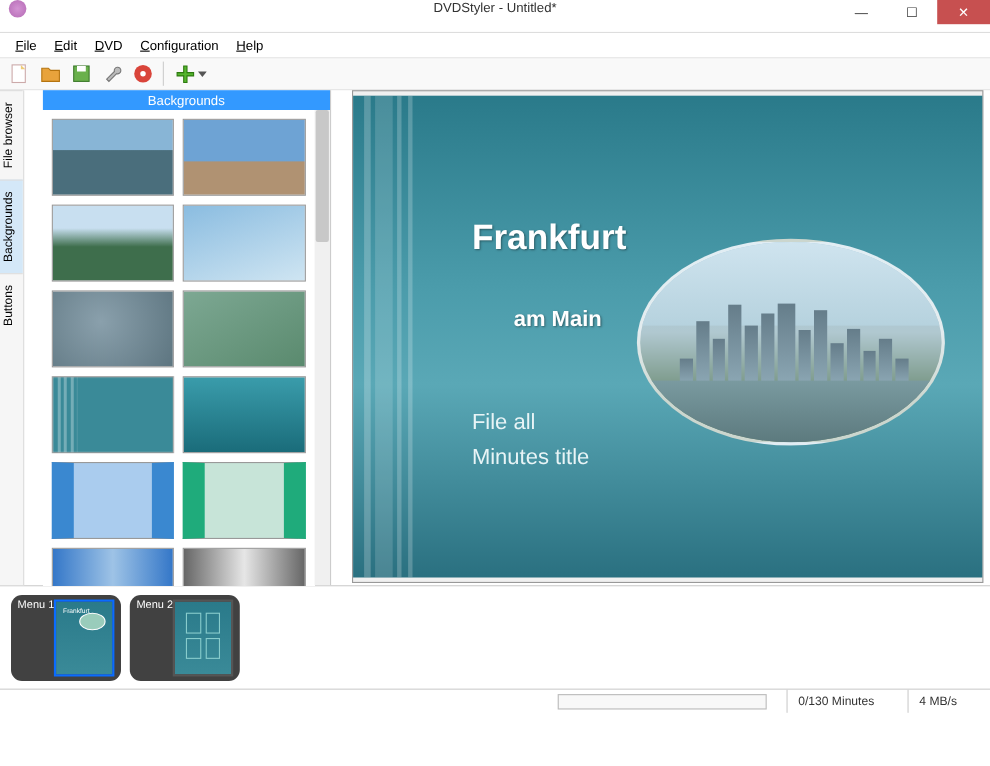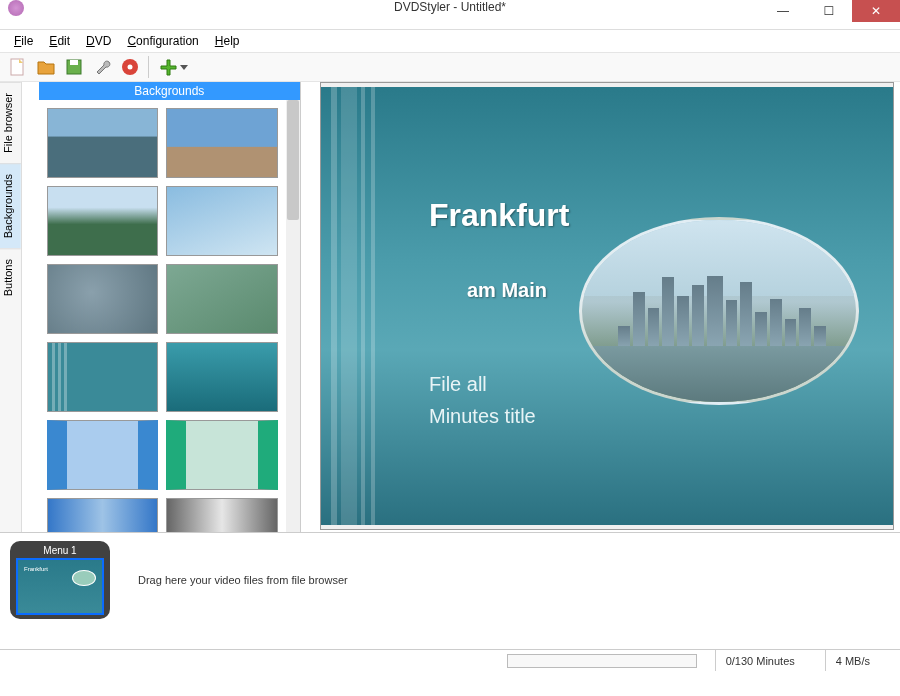--- a/index.html
+++ b/index.html
@@ -47,27 +47,27 @@
 .dvd-subtitle { position: absolute; left: 146px; top: 148px; color: #fff; font-weight: bold; font-size: 20px; text-shadow: 1px 1px 2px rgba(0,0,0,0.4); margin-top: 44px;}
 .dvd-play { position: absolute; left: 108px; top: 286px; color: #e8f4f6; font-size: 20px; }
 .dvd-select { position: absolute; left: 108px; top: 318px; color: #e8f4f6; font-size: 20px; }
 .oval { position: absolute; right: 34px; top: 130px; width: 280px; height: 188px; border-radius: 50%; border: 3px solid rgba(255,255,255,0.65); overflow: hidden; background: linear-gradient(to bottom, #a8ccde 0%, #b0c8d0 45%, #6b8a72 80%); }
 .sky { position: absolute; top: 0; left: 0; right: 0; height: 42%; background: linear-gradient(#cfe4ef,#b6d2de); }
 .buildings { position: absolute; bottom: 54px; left: 36px; right: 30px; height: 72px; display: flex; align-items: flex-end; gap: 3px; }
 .bld { background: linear-gradient(#657d8a, #8ba6b3); width: 12px; }
 .water { position: absolute; bottom: 0; left: 0; right: 0; height: 56px; background: linear-gradient(#7a9aa0, #5c7a7e); }
 
 .timeline { height: 94px; background: #fff; border-top: 1px solid #ccc; display: flex; align-items: center; padding: 6px 10px; gap: 8px; }
-.menu-thumb { width: 100px; height: 78px; background: #414141; border-radius: 10px; padding: 4px 6px; color: #fff; font-size: 10px; display: flex; flex-direction: column; }
+.menu-thumb { width: 100px; height: 78px; background: #414141; border-radius: 10px; padding: 4px 6px; color: #fff; font-size: 10px; display: flex; flex-direction: row; }
 .menu-thumb-title { text-align: center; margin-bottom: 2px; }
 .menu-thumb-inner { flex: 1; border: 2px solid #0a6cff; background: linear-gradient(#2a7a8a,#3a8a98); position: relative; }
 .menu-thumb:nth-child(2) .menu-thumb-inner { border-color: #555; }
 .drag-hint { font-size: 11px; color: #333; margin-left: 20px; }
 
-.statusbar { height: 22px; border-top: 1px solid #ccc; display: flex; align-items: center; font-size: 11px; color: #333; margin-top: 23px; }
+.statusbar { height: 22px; border-top: 1px solid #ccc; display: flex; align-items: center; font-size: 11px; color: #333; }
 .status-spacer { flex: 1; }
 .status-cell { border-left: 1px solid #ccc; padding: 0 30px 0 10px; height: 100%; display: flex; align-items: center; }
 .progress { width: 190px; height: 14px; border: 1px solid #bbb; margin-right: 18px; background: #f8f8f8; }
 
 .mini-grid { position: absolute; top: 10px; left: 10px; right: 10px; bottom: 14px; display: grid; grid-template-columns: 1fr 1fr; grid-template-rows: 1fr 1fr; gap: 4px; }
 .mini-grid div { border: 1px solid #8cc; }
 .mini-txt { position: absolute; left: 6px; top: 6px; font-size: 6px; color: #fff; }
 .mini-oval { position: absolute; right: 6px; top: 10px; width: 24px; height: 16px; border-radius: 50%; background: #9cb; border:1px solid #fff; }
 
 
@@ -218,21 +218,31 @@
 </div>
 
 <div class="timeline" style="margin-top:-44px;">
   <div class="menu-thumb">
     <div class="menu-thumb-title">Menu 1</div>
     <div class="menu-thumb-inner">
       <div class="mini-txt">Frankfurt</div>
       <div class="mini-oval"></div>
     </div>
   </div>
-  <div class="drag-hint">Drag here your video files from file browser</div>
+  <div class="menu-thumb">
+    <div class="menu-thumb-title">Menu 2</div>
+    <div class="menu-thumb-inner">
+      <div class="mini-grid">
+          <div></div>
+          <div></div>
+          <div></div>
+          <div></div>
+        </div>
+    </div>
+  </div>
 </div>
 
 <div class="statusbar">
   <div class="status-spacer"></div>
   <div class="progress"></div>
   <div class="status-cell">0/130 Minutes</div>
   <div class="status-cell">4 MB/s</div>
 </div>
 
 </body></html>

